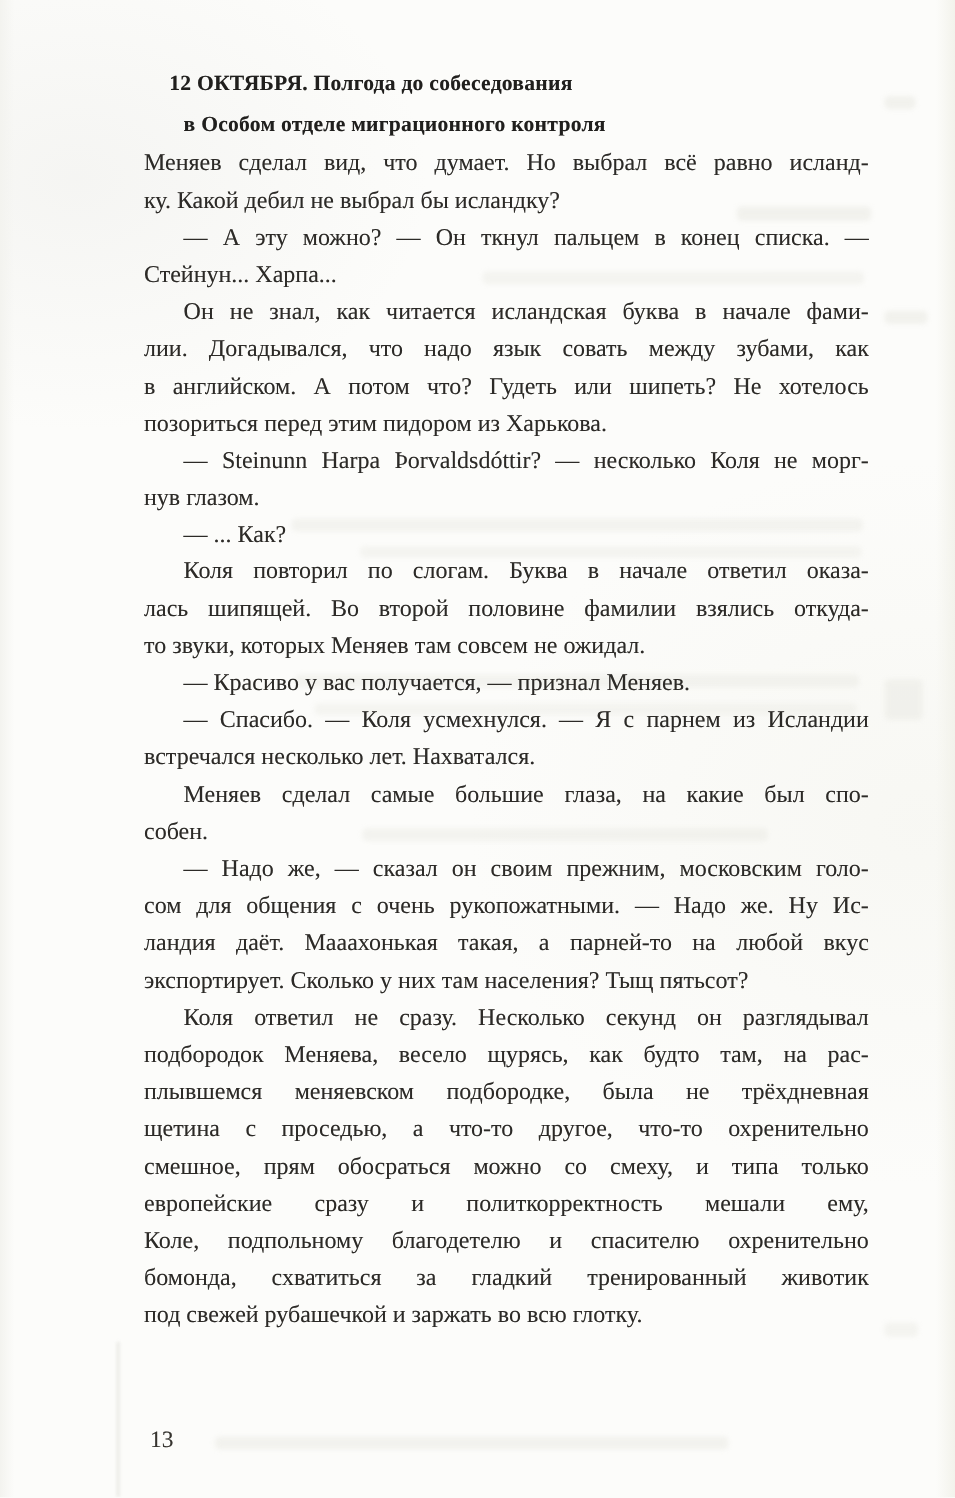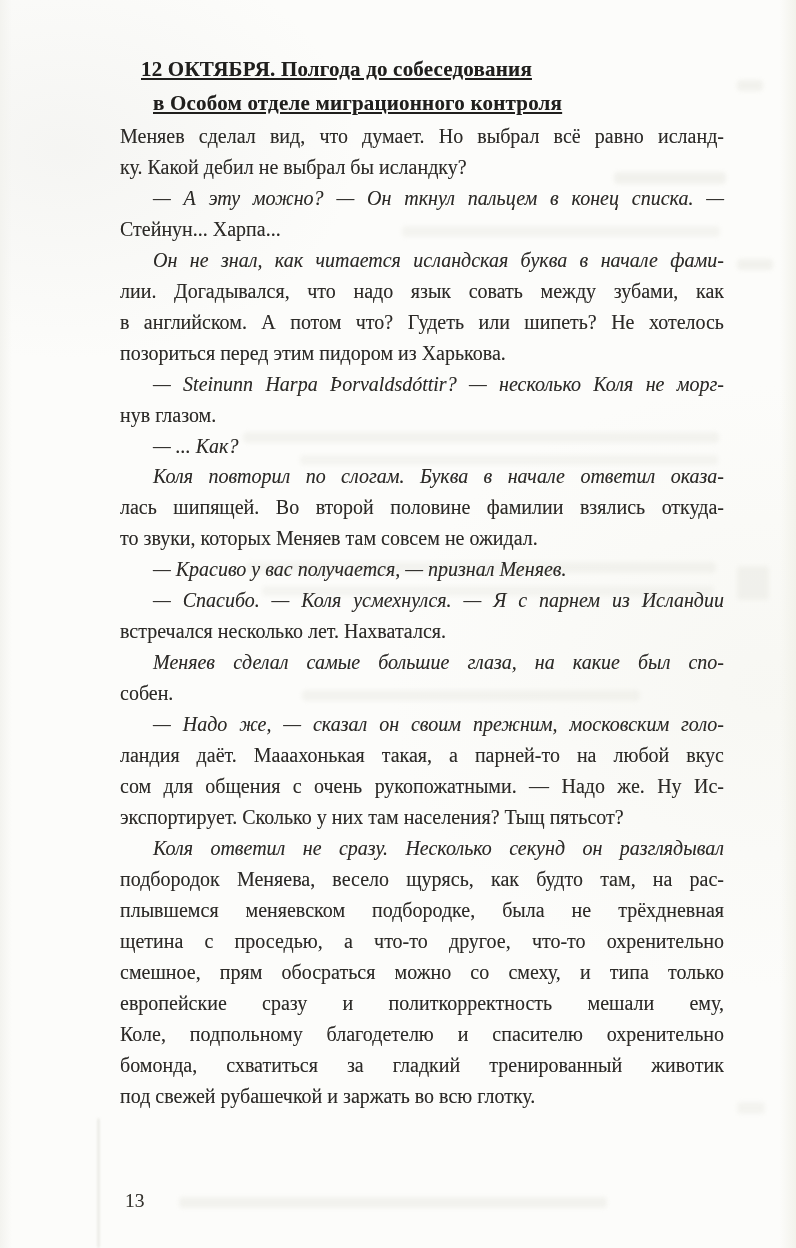--- a/index.html
+++ b/index.html
@@ -37,39 +37,38 @@
   .crease {
     position: absolute;
     background: #e3e3dd;
     border-radius: 2px;
     filter: blur(1.2px);
     opacity: 0.6;
   }
   .heading {
     position: absolute; left: 120px; top: 53px; width: 604px;
     font-weight: bold;
-    font-size: 21px;
+    font-size: 18px;
     line-height: 33.5px;
     color: #201f1d;
     letter-spacing: 0.2px;
     text-shadow: 0 0 0.5px rgba(32,31,29,0.4);
-    text-decoration: underline;
   }
   .h1 { padding-left: 21px; }
   .h2 { padding-left: 33px; }
   .bodytext {
     position: absolute; left: 120px; top: 121px; width: 604px;
     font-size: 20px;
     line-height: 30.95px;
     color: #2c2a27;
     text-shadow: 0 0 0.5px rgba(44,42,39,0.35);
   }
   .line { text-align: justify; text-align-last: justify; }
   .line.last { text-align-last: left; }
-  .line.indent { padding-left: 33px; font-style: italic; }
+  .line.indent { padding-left: 33px; }
   .pagenum {
     position: absolute; left: 125px; top: 1190px;
     font-size: 19.5px;
     color: #36342f;
     text-shadow: 0 0 0.5px rgba(54,52,47,0.35);
   }
 </style>
 </head>
 <body>
 
@@ -132,22 +131,22 @@
       <div>
         <div class="line indent">— Спасибо. — Коля усмехнулся. — Я с парнем из Исландии</div>
         <div class="line last">встречался несколько лет. Нахватался.</div>
       </div>
       <div>
         <div class="line indent">Меняев сделал самые большие глаза, на какие был спо-</div>
         <div class="line last">собен.</div>
       </div>
       <div>
         <div class="line indent">— Надо же, — сказал он своим прежним, московским голо-</div>
+        <div class="line">сом для общения с очень рукопожатными. — Надо же. Ну Ис-</div>
         <div class="line">ландия даёт. Мааахонькая такая, а парней-то на любой вкус</div>
-        <div class="line">сом для общения с очень рукопожатными. — Надо же. Ну Ис-</div>
         <div class="line last">экспортирует. Сколько у них там населения? Тыщ пятьсот?</div>
       </div>
       <div>
         <div class="line indent">Коля ответил не сразу. Несколько секунд он разглядывал</div>
         <div class="line">подбородок Меняева, весело щурясь, как будто там, на рас-</div>
         <div class="line">плывшемся меняевском подбородке, была не трёхдневная</div>
         <div class="line">щетина с проседью, а что-то другое, что-то охренительно</div>
         <div class="line">смешное, прям обосраться можно со смеху, и типа только</div>
         <div class="line">европейские сразу и политкорректность мешали ему,</div>
         <div class="line">Коле, подпольному благодетелю и спасителю охренительно</div>

